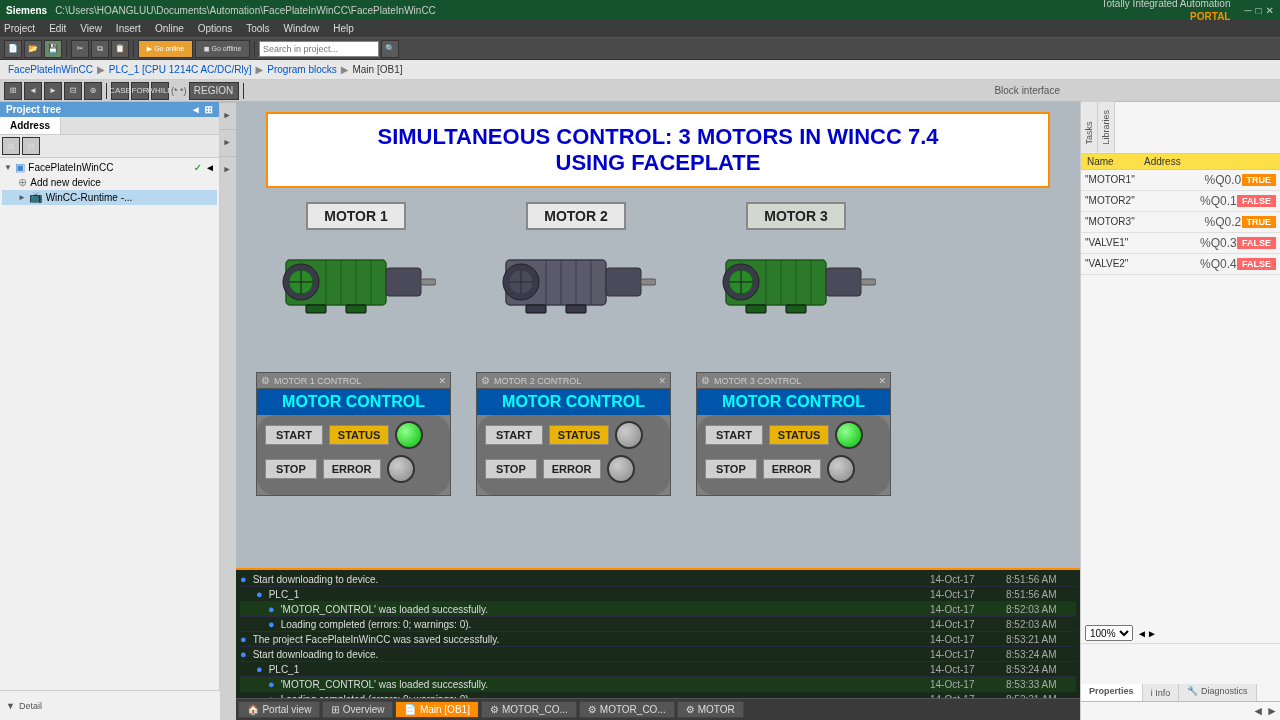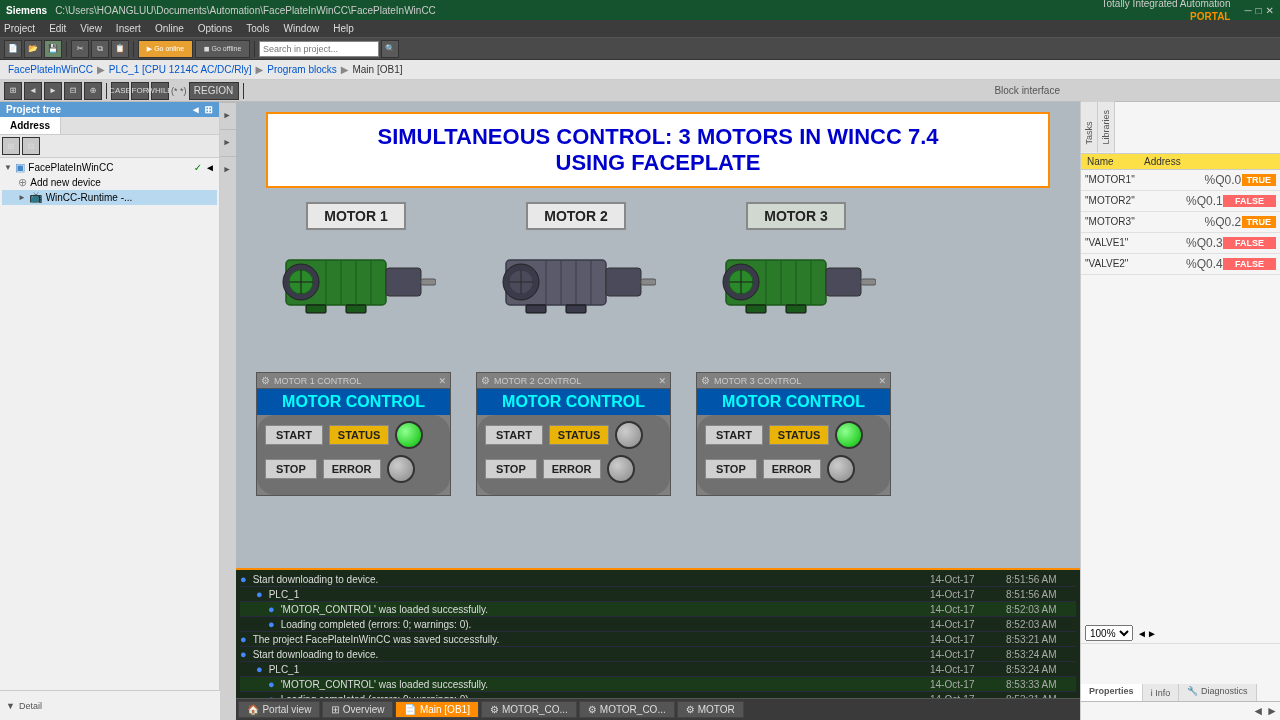--- a/index.html
+++ b/index.html
@@ -143,21 +143,21 @@
       display: flex;
       align-items: center;
       padding: 3px 4px;
       border-bottom: 1px solid #e0e0e0;
       gap: 2px;
       font-size: 10px;
     }
     .right-row-name { flex: 1; color: #333; }
     .right-row-addr { color: #555; font-size: 12px; width: 35px; }
     .badge-true { background: #ff8c00; color: #fff; padding: 1px 5px; font-size: 9px; font-weight: bold; border: none; }
-    .badge-false { background: #ff6666; color: #fff; padding: 1px 12px; font-size: 9px; font-weight: bold; border: none; }
+    .badge-false { background: #ff6666; color: #fff; padding: 1px 5px; font-size: 9px; font-weight: bold; border: none; }
     .right-tabs {
       display: flex;
       border-bottom: 1px solid #bbb;
       margin-top: 40px;
     }
     .right-tab {
       padding: 2px 8px;
       font-size: 9px;
       cursor: pointer;
       border-right: 1px solid #ccc;

